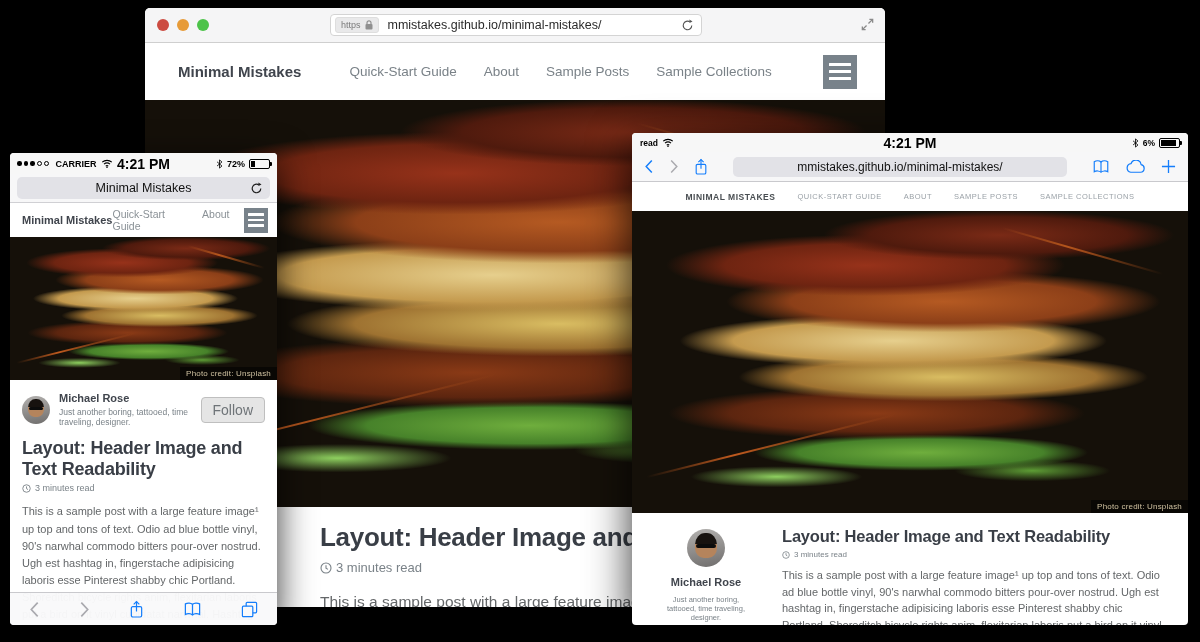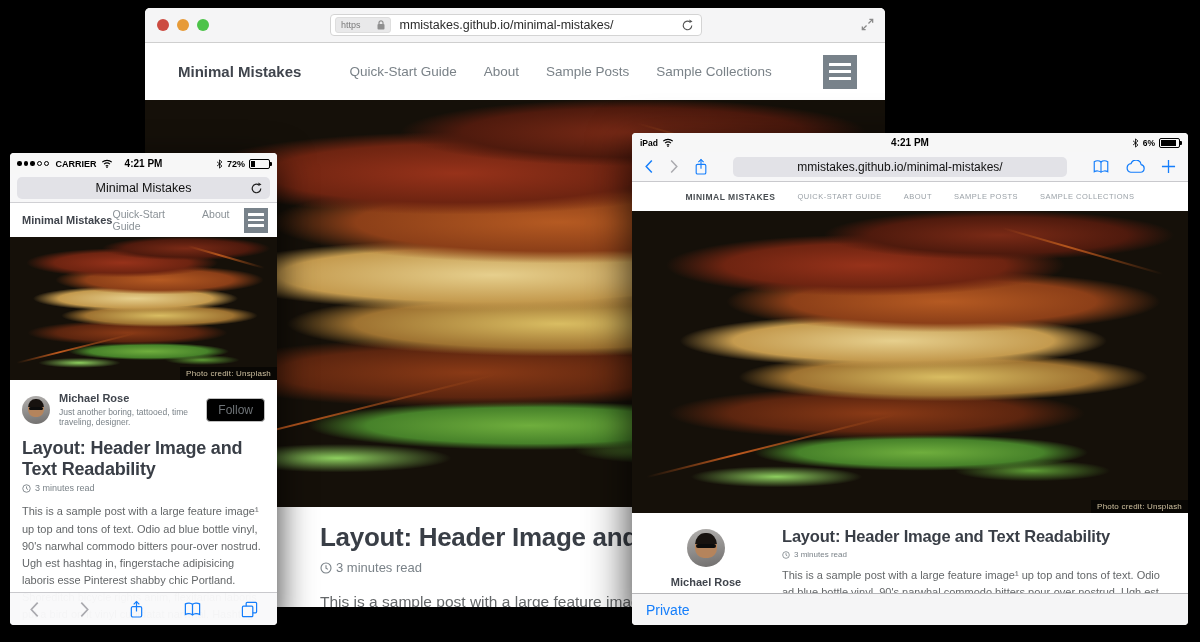--- a/index.html
+++ b/index.html
@@ -56,21 +56,21 @@
 
   
   .window{position:absolute;left:145px;top:8px;width:740px;height:599px;background:#fff;
     border-radius:5px;overflow:hidden;z-index:1;box-shadow:0 14px 50px rgba(0,0,0,.75)}
   .win-titlebar{position:relative;height:34px;background:#f5f5f6;border-bottom:1px solid #cfcfcf}
   .traffic{position:absolute;left:12px;top:11px;display:flex;gap:8px}
   .dot{width:12px;height:12px;border-radius:50%}
   .dot.r{background:#cc4b41}.dot.y{background:#e79b38}.dot.g{background:#4cc349}
   .urlfield{position:absolute;left:185px;top:6px;width:372px;height:22px;background:#fff;
     border:1px solid #d4d4d4;border-radius:4px;display:flex;align-items:center;box-sizing:border-box}
-  .https-chip{display:flex;align-items:center;gap:16px;background:#e9e9ea;border:1px solid #dedede;
+  .https-chip{display:flex;align-items:center;gap:4px;background:#e9e9ea;border:1px solid #dedede;
     border-radius:3px;margin:0 9px 0 4px;font-size:9px;color:#7b7b7b;padding:2px 5px;line-height:1}
   .url-text{font-size:12.5px;color:#2b2b2b;white-space:nowrap}
   .reload-btn{margin-left:auto;margin-right:7px;color:#555}
   .fs-btn{position:absolute;right:10px;top:9px;color:#8a8a8a}
 
   .site-header{height:57px;display:flex;align-items:center;background:#fff;padding:0 28px 0 33px}
   .site-title{font-weight:bold;font-size:15px;color:#40454d;white-space:nowrap}
   .site-links{display:flex;gap:27px;margin-left:48px;font-size:13.5px;color:#7a8288;white-space:nowrap}
   .site-links span{cursor:pointer}
   .site-header .burger{margin-left:auto;width:34px;height:34px}
@@ -81,39 +81,39 @@
   .win-article .meta{font-size:13px;margin-top:7px}
   .win-article p{margin:15px 0 0;font-size:15.5px;line-height:1.6;color:#646769;width:640px}
 
   
   .iphone{position:absolute;left:10px;top:153px;width:267px;height:472px;background:#fff;
     border-radius:4px;overflow:hidden;z-index:3;box-shadow:0 10px 36px rgba(0,0,0,.8)}
   .ip-status{height:21px;background:#f7f7f7;display:flex;align-items:center;padding:0 7px;
     font-size:9px;font-weight:bold;color:#000}
   .st-left,.st-right{display:flex;align-items:center;gap:4px;flex:1}
   .st-right{justify-content:flex-end}
-  .st-time{flex:none;text-align:center;font-size:10px}
+  .st-time{flex:none;text-align:center;font-size:14px}
   .ip-urlrow{height:29px;background:#f7f7f8;padding:3px 7px 0;box-sizing:border-box;border-bottom:1px solid #d0d0d4}
   .ip-field{height:22px;background:#e2e2e7;border-radius:5px;display:flex;align-items:center;
     justify-content:center;position:relative;font-size:12.5px;color:#111}
   .ip-field .reload-btn{position:absolute;right:7px;margin:0;color:#222}
   .ip-nav{height:34px;display:flex;align-items:center;padding:0 9px 0 12px}
   .ip-nav .site-title{font-size:11px}
   .ip-nav .nav-links{display:flex;gap:17px;margin-left:auto;font-size:10.5px;color:#8a9196}
   .ip-nav .burger{width:26px;height:25px;margin-left:14px;gap:3px;padding:0 4px}
   .ip-nav .burger span{height:2.5px}
   .ip-photo{height:143px}
   .ip-content{padding:12px 12px 0}
   .author-row{display:flex;align-items:center}
   .author-row .avatar{width:28px;height:28px}
   .author-info{margin-left:9px;line-height:1.25}
   .author-name{font-size:11px;font-weight:bold;color:#40454d}
   .author-bio{font-size:8.5px;color:#7a8288;margin-top:1px}
-  .follow-btn{margin-left:auto;background:#000000;border:1px solid #bfbfbf;border-radius:4px;
-    padding:4px 11px;font-size:12px;color:#6f7478;cursor:pointer}
+  .follow-btn{margin-left:auto;background:#e5e5e5;border:1px solid #bfbfbf;border-radius:4px;
+    padding:4px 11px;font-size:14px;color:#6f7478;cursor:pointer}
   .ip-content h1{margin:10px 0 4px;font-size:18px;line-height:1.15;color:#393e46;letter-spacing:-.2px}
   .ip-content .meta{font-size:9px}
   .ip-content p{margin:10px 0 0;font-size:11px;line-height:1.56;color:#646769}
   .ip-toolbar{position:absolute;left:0;right:0;bottom:0;height:33px;background:rgba(249,249,250,.97);
     border-top:1px solid #c9c9cd;display:flex;align-items:center;justify-content:space-between;
     padding:0 19px;box-sizing:border-box}
 
   
   .ipad{position:absolute;left:632px;top:133px;width:556px;height:492px;background:#fff;
     border-radius:4px;overflow:hidden;z-index:2;box-shadow:0 12px 44px rgba(0,0,0,.8)}
@@ -317,21 +317,21 @@
           <rect x="5.5" y="1.5" width="11" height="11" rx="1" fill="none"></rect>
           <rect x="1.5" y="5.5" width="11" height="11" rx="1" fill="#f9f9fa"></rect>
         </svg>
     </span>
   </div>
 </div>
 
 <div class="ipad">
   <div class="pad-status">
     <div class="st-left">
-      <span>iPad</span>
+      <span>read</span>
       <svg width="12" height="9" viewBox="0 0 12 9" stroke="#000" fill="none" stroke-width="1.1">
           <path d="M1.2 3.1a7.4 7.4 0 0 1 9.6 0"></path>
           <path d="M3 5.2a4.6 4.6 0 0 1 6 0"></path>
           <path d="M4.7 7.1a2.4 2.4 0 0 1 2.6 0"></path>
           <circle cx="6" cy="8.2" r="0.8" fill="#000" stroke="none"></circle>
         </svg>
     </div>
     <span class="st-time">4:21 PM</span>
     <div class="st-right">
       <svg width="7" height="10" viewBox="0 0 7 11" stroke="#000" fill="none" stroke-width="0.9">
@@ -407,16 +407,13 @@
         <svg width="8" height="8" viewBox="0 0 12 12" stroke="#7a8288" fill="none" stroke-width="1.2">
             <circle cx="6" cy="6" r="5"></circle>
             <path d="M6 3.2V6.2L8 7.4"></path>
           </svg>
         <span>3 minutes read</span>
       </div>
       <p>This is a sample post with a large feature image¹ up top and tons of text. Odio ad blue bottle vinyl, 90's narwhal commodo bitters pour-over nostrud. Ugh est hashtag in, fingerstache adipisicing laboris esse Pinterest shabby chic Portland. Shoreditch bicycle rights anim, flexitarian laboris put a bird on it vinyl cupidatat narwhal. Hashtag artisan skateboard, flannel Bushwick nesciunt salvia aute fixie do plaid post-ironic dolor McSweeney's. Cliche pour-over chambray nulla four loko skateboard sapiente hashtag.</p>
     </div>
   </div>
 
-  <div class="pad-private">
-    <span>Private</span>
-  </div>
 </div>
 
 </body></html>

